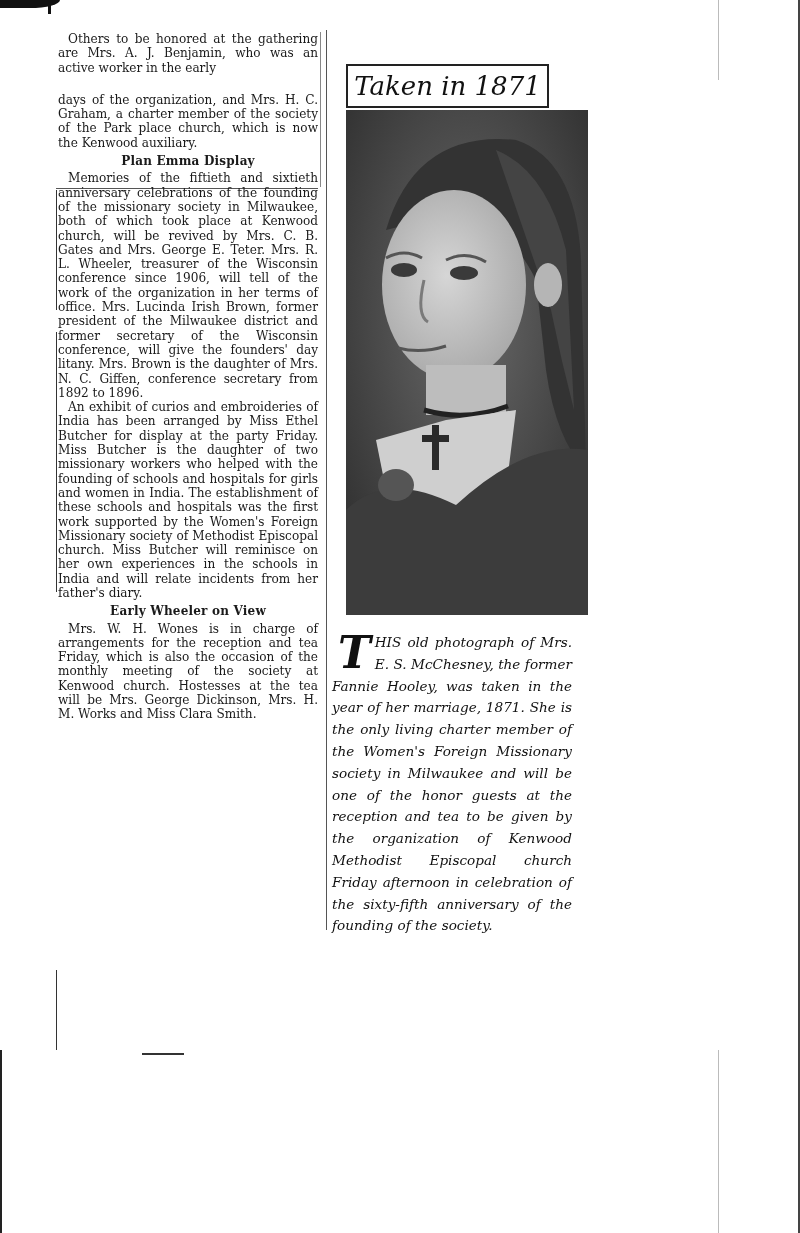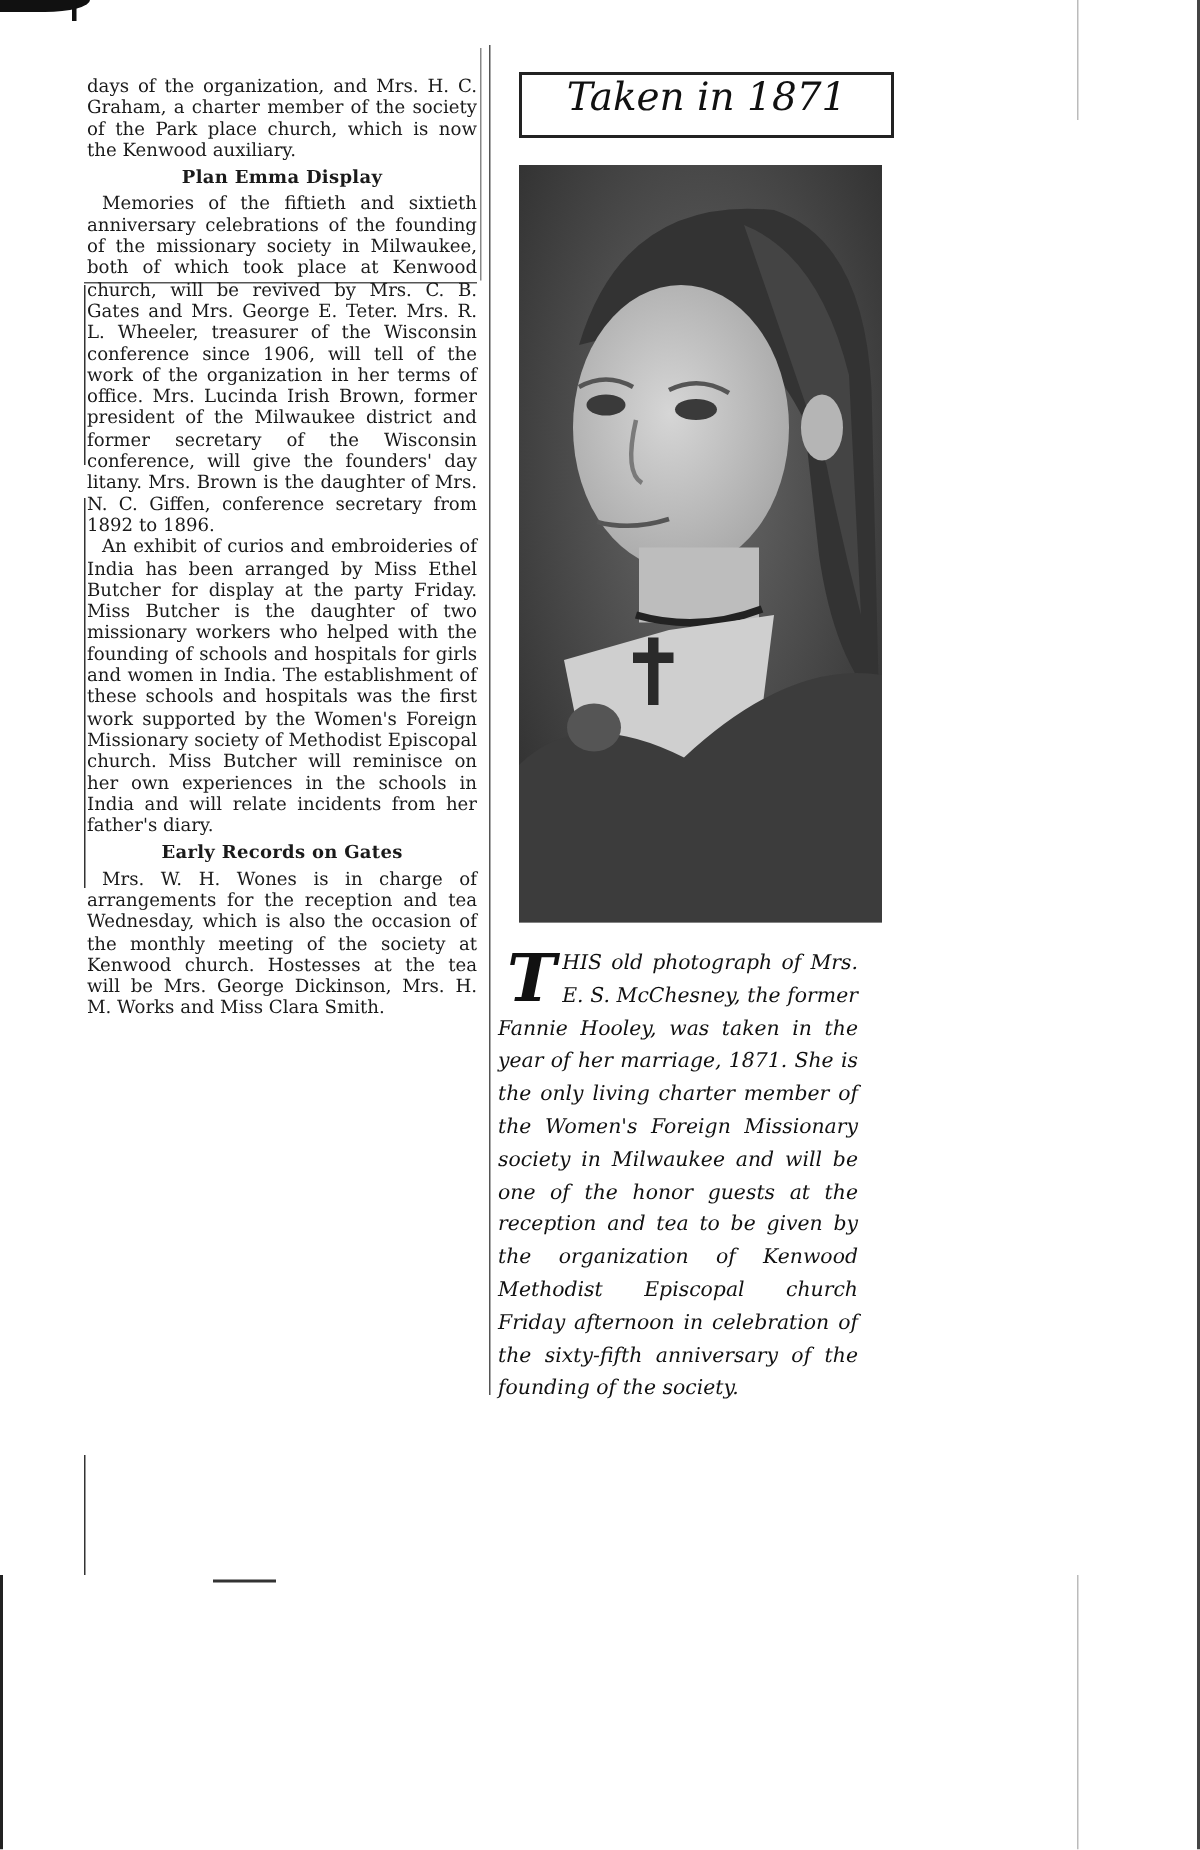--- a/index.html
+++ b/index.html
@@ -118,26 +118,27 @@
       top: 1053px;
       width: 42px;
       height: 2px;
       background: #333;
     }
 
     
     .headline-box {
       position: absolute;
       left: 346px;
-      top: 48px;
-      width: 250px;
+      top: 64px;
+      width: 203px;
       height: 44px;
       border: 2px solid #222;
       box-sizing: border-box;
       display: flex;
+      align-items: center;
       justify-content: center;
     }
     .headline-text {
       font-family: "DejaVu Serif", "Liberation Serif", serif;
       font-style: italic;
       font-size: 26px;
       color: #111;
     }
 
     .photo {
@@ -187,28 +188,29 @@
 <div class="faint-rule" style="top:1050px;height:183px;"></div>
 
 <div class="col-rule"></div>
 <div class="col-rule-2"></div>
 <div class="h-break"></div>
 <div class="seg-border" style="left:56px;top:190px;height:120px;"></div>
 <div class="seg-border" style="left:56px;top:332px;height:260px;"></div>
 <div class="seg-border" style="left:56px;top:970px;height:80px;"></div>
 
 <div class="left-col">
+  <p>Others to be honored at the gathering are Mrs. A. J. Benjamin, who was an active worker in the early</p>
   <p class="no-indent" style="margin-top:18px;">days of the organization, and Mrs. H. C. Graham, a charter member of the society of the Park place church, which is now the Kenwood auxiliary.</p>
 
   <h3>Plan Emma Display</h3>
   <p>Memories of the fiftieth and sixtieth anniversary celebrations of the founding of the missionary society in Milwaukee, both of which took place at Kenwood church, will be revived by Mrs. C. B. Gates and Mrs. George E. Teter. Mrs. R. L. Wheeler, treasurer of the Wisconsin conference since 1906, will tell of the work of the organization in her terms of office. Mrs. Lucinda Irish Brown, former president of the Milwaukee district and former secretary of the Wisconsin conference, will give the founders' day litany. Mrs. Brown is the daughter of Mrs. N. C. Giffen, conference secretary from 1892 to 1896.</p>
   <p>An exhibit of curios and embroideries of India has been arranged by Miss Ethel Butcher for display at the party Friday. Miss Butcher is the daughter of two missionary workers who helped with the founding of schools and hospitals for girls and women in India. The establishment of these schools and hospitals was the first work supported by the Women's Foreign Missionary society of Methodist Episcopal church. Miss Butcher will reminisce on her own experiences in the schools in India and will relate incidents from her father's diary.</p>
 
-  <h3>Early Records on Gates</h3>
-  <p>Mrs. W. H. Wones is in charge of arrangements for the reception and tea Wednesday, which is also the occasion of the monthly meeting of the society at Kenwood church. Hostesses at the tea will be Mrs. George Dickinson, Mrs. H. M. Works and Miss Clara Smith.</p>
+  <h3>Early Wheeler on View</h3>
+  <p>Mrs. W. H. Wones is in charge of arrangements for the reception and tea Friday, which is also the occasion of the monthly meeting of the society at Kenwood church. Hostesses at the tea will be Mrs. George Dickinson, Mrs. H. M. Works and Miss Clara Smith.</p>
 </div>
 <div class="end-dash"></div>
 
 <div class="headline-box">
   <span class="headline-text">Taken in 1871</span>
 </div>
 
 <div class="photo" title="Portrait photograph of Mrs. E. S. McChesney, 1871">
   <svg width="242" height="505" viewBox="0 0 242 505">
     <defs>

